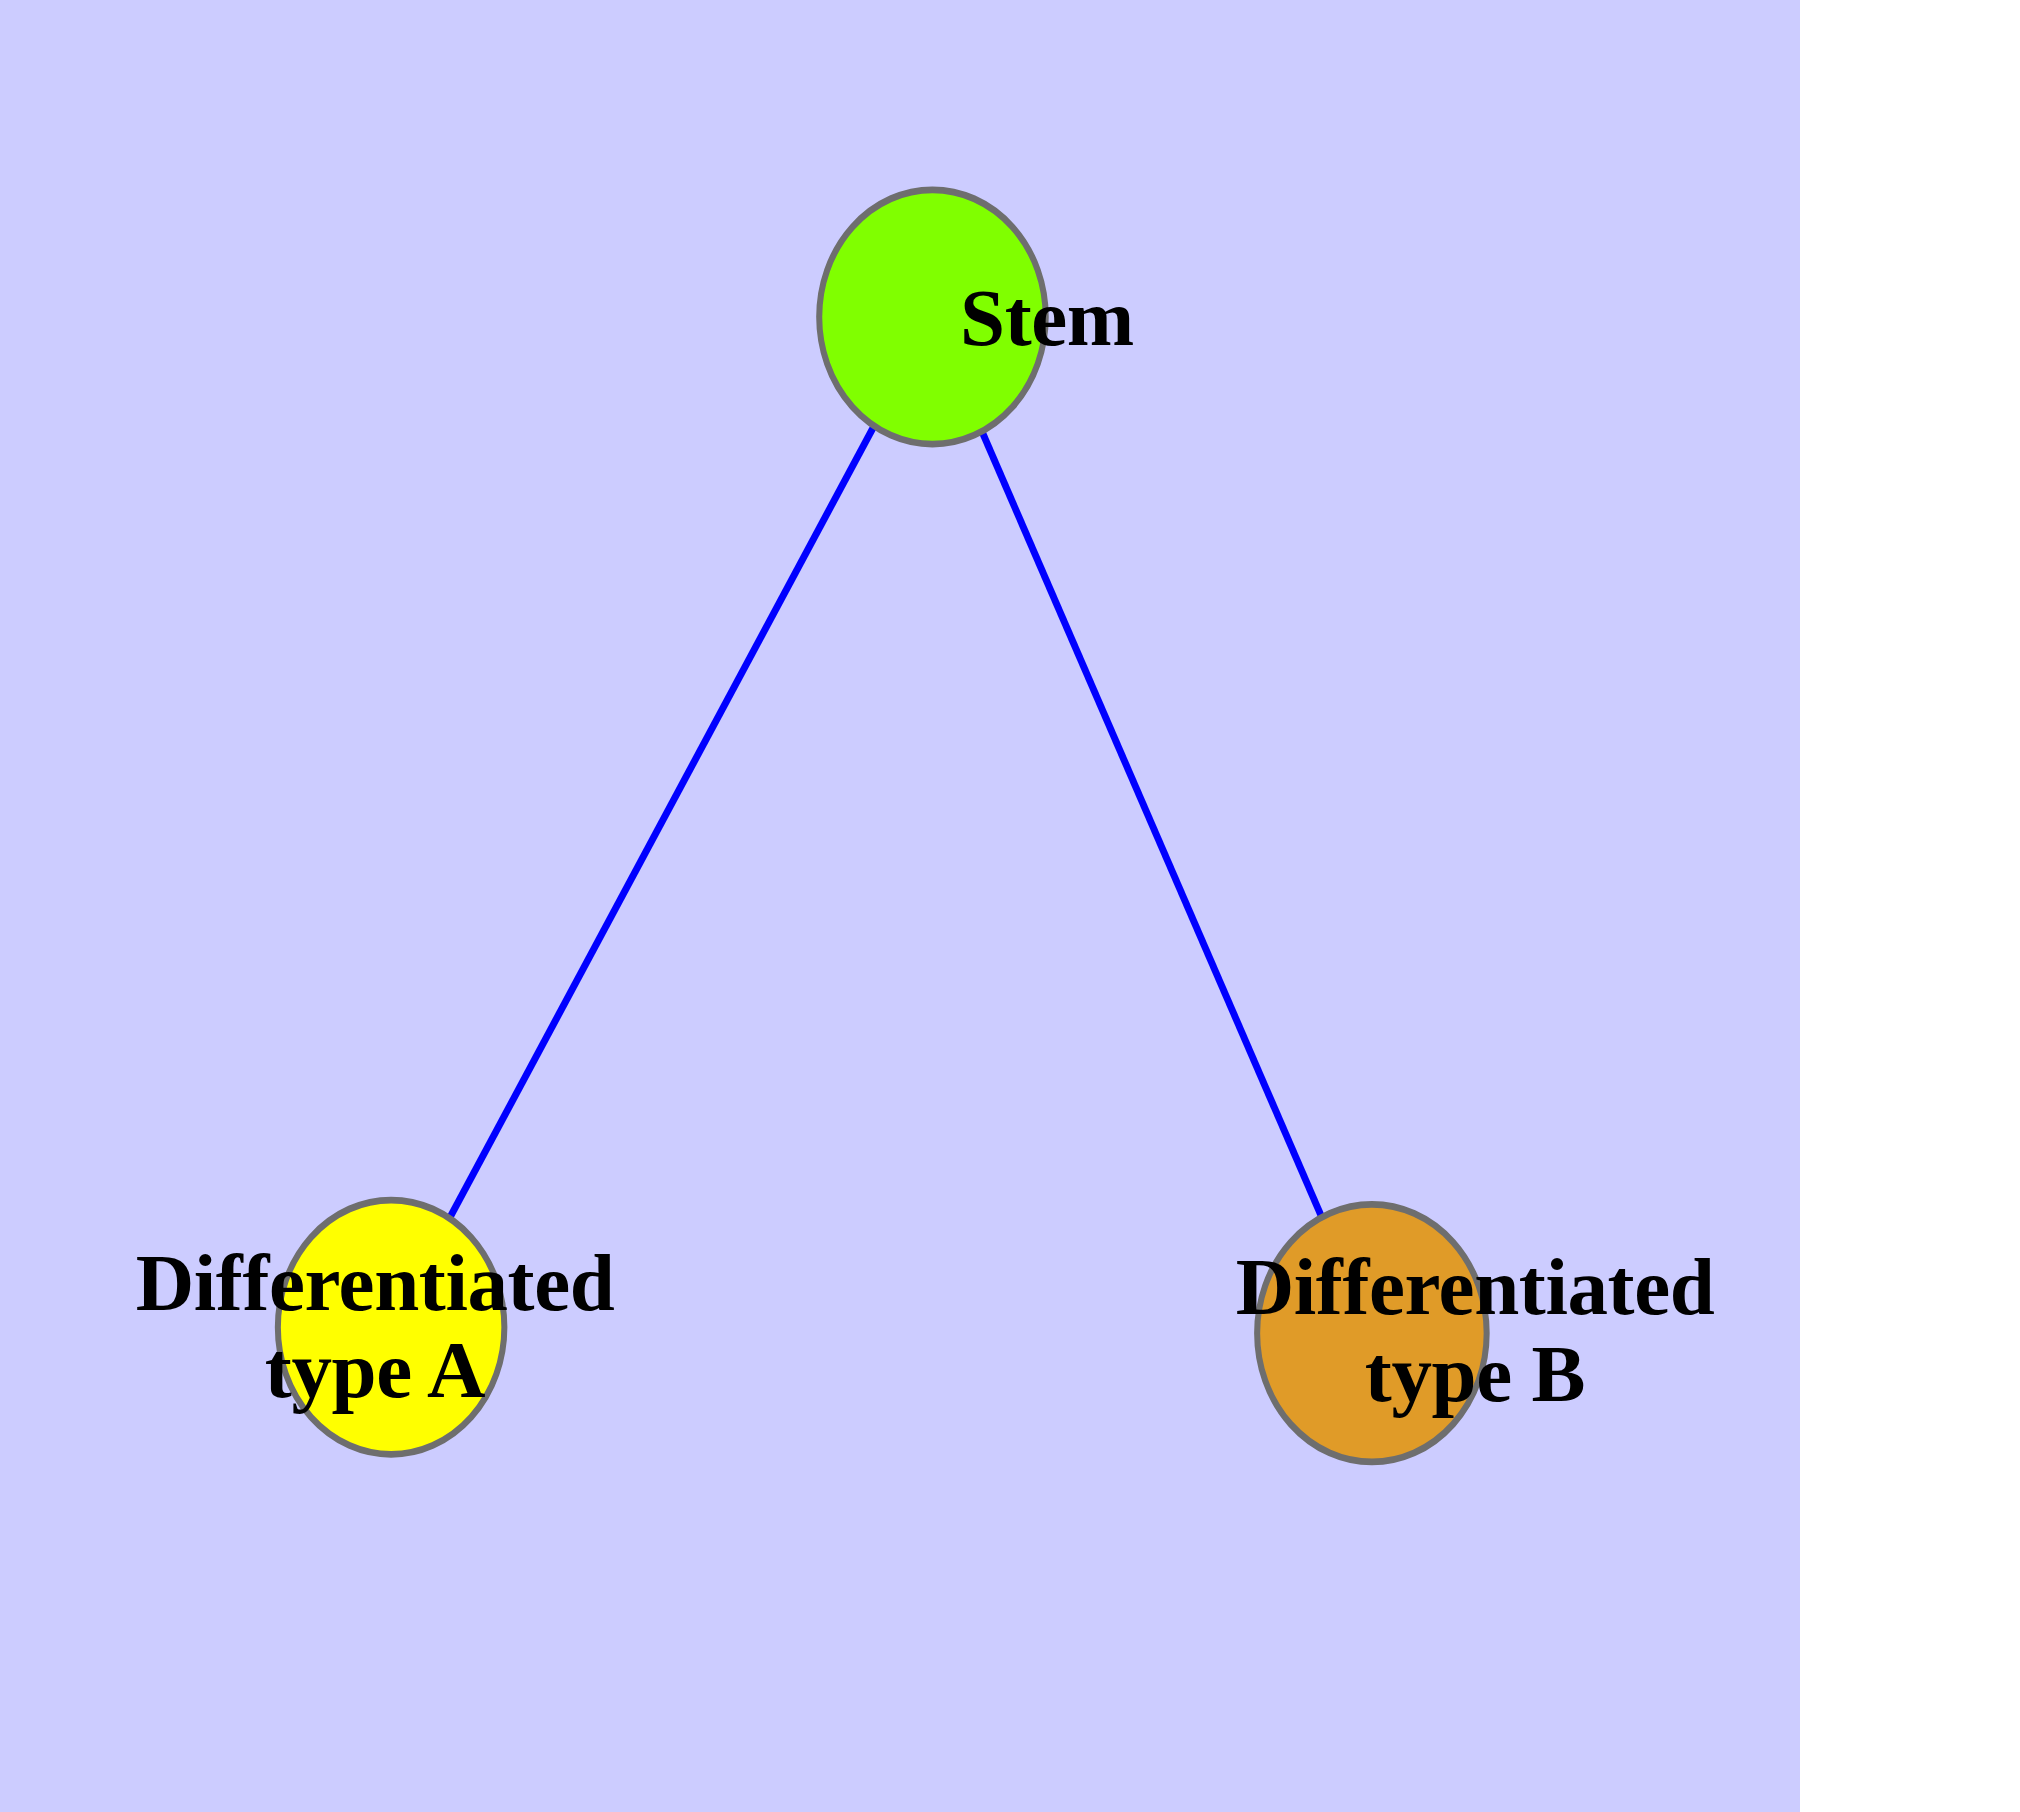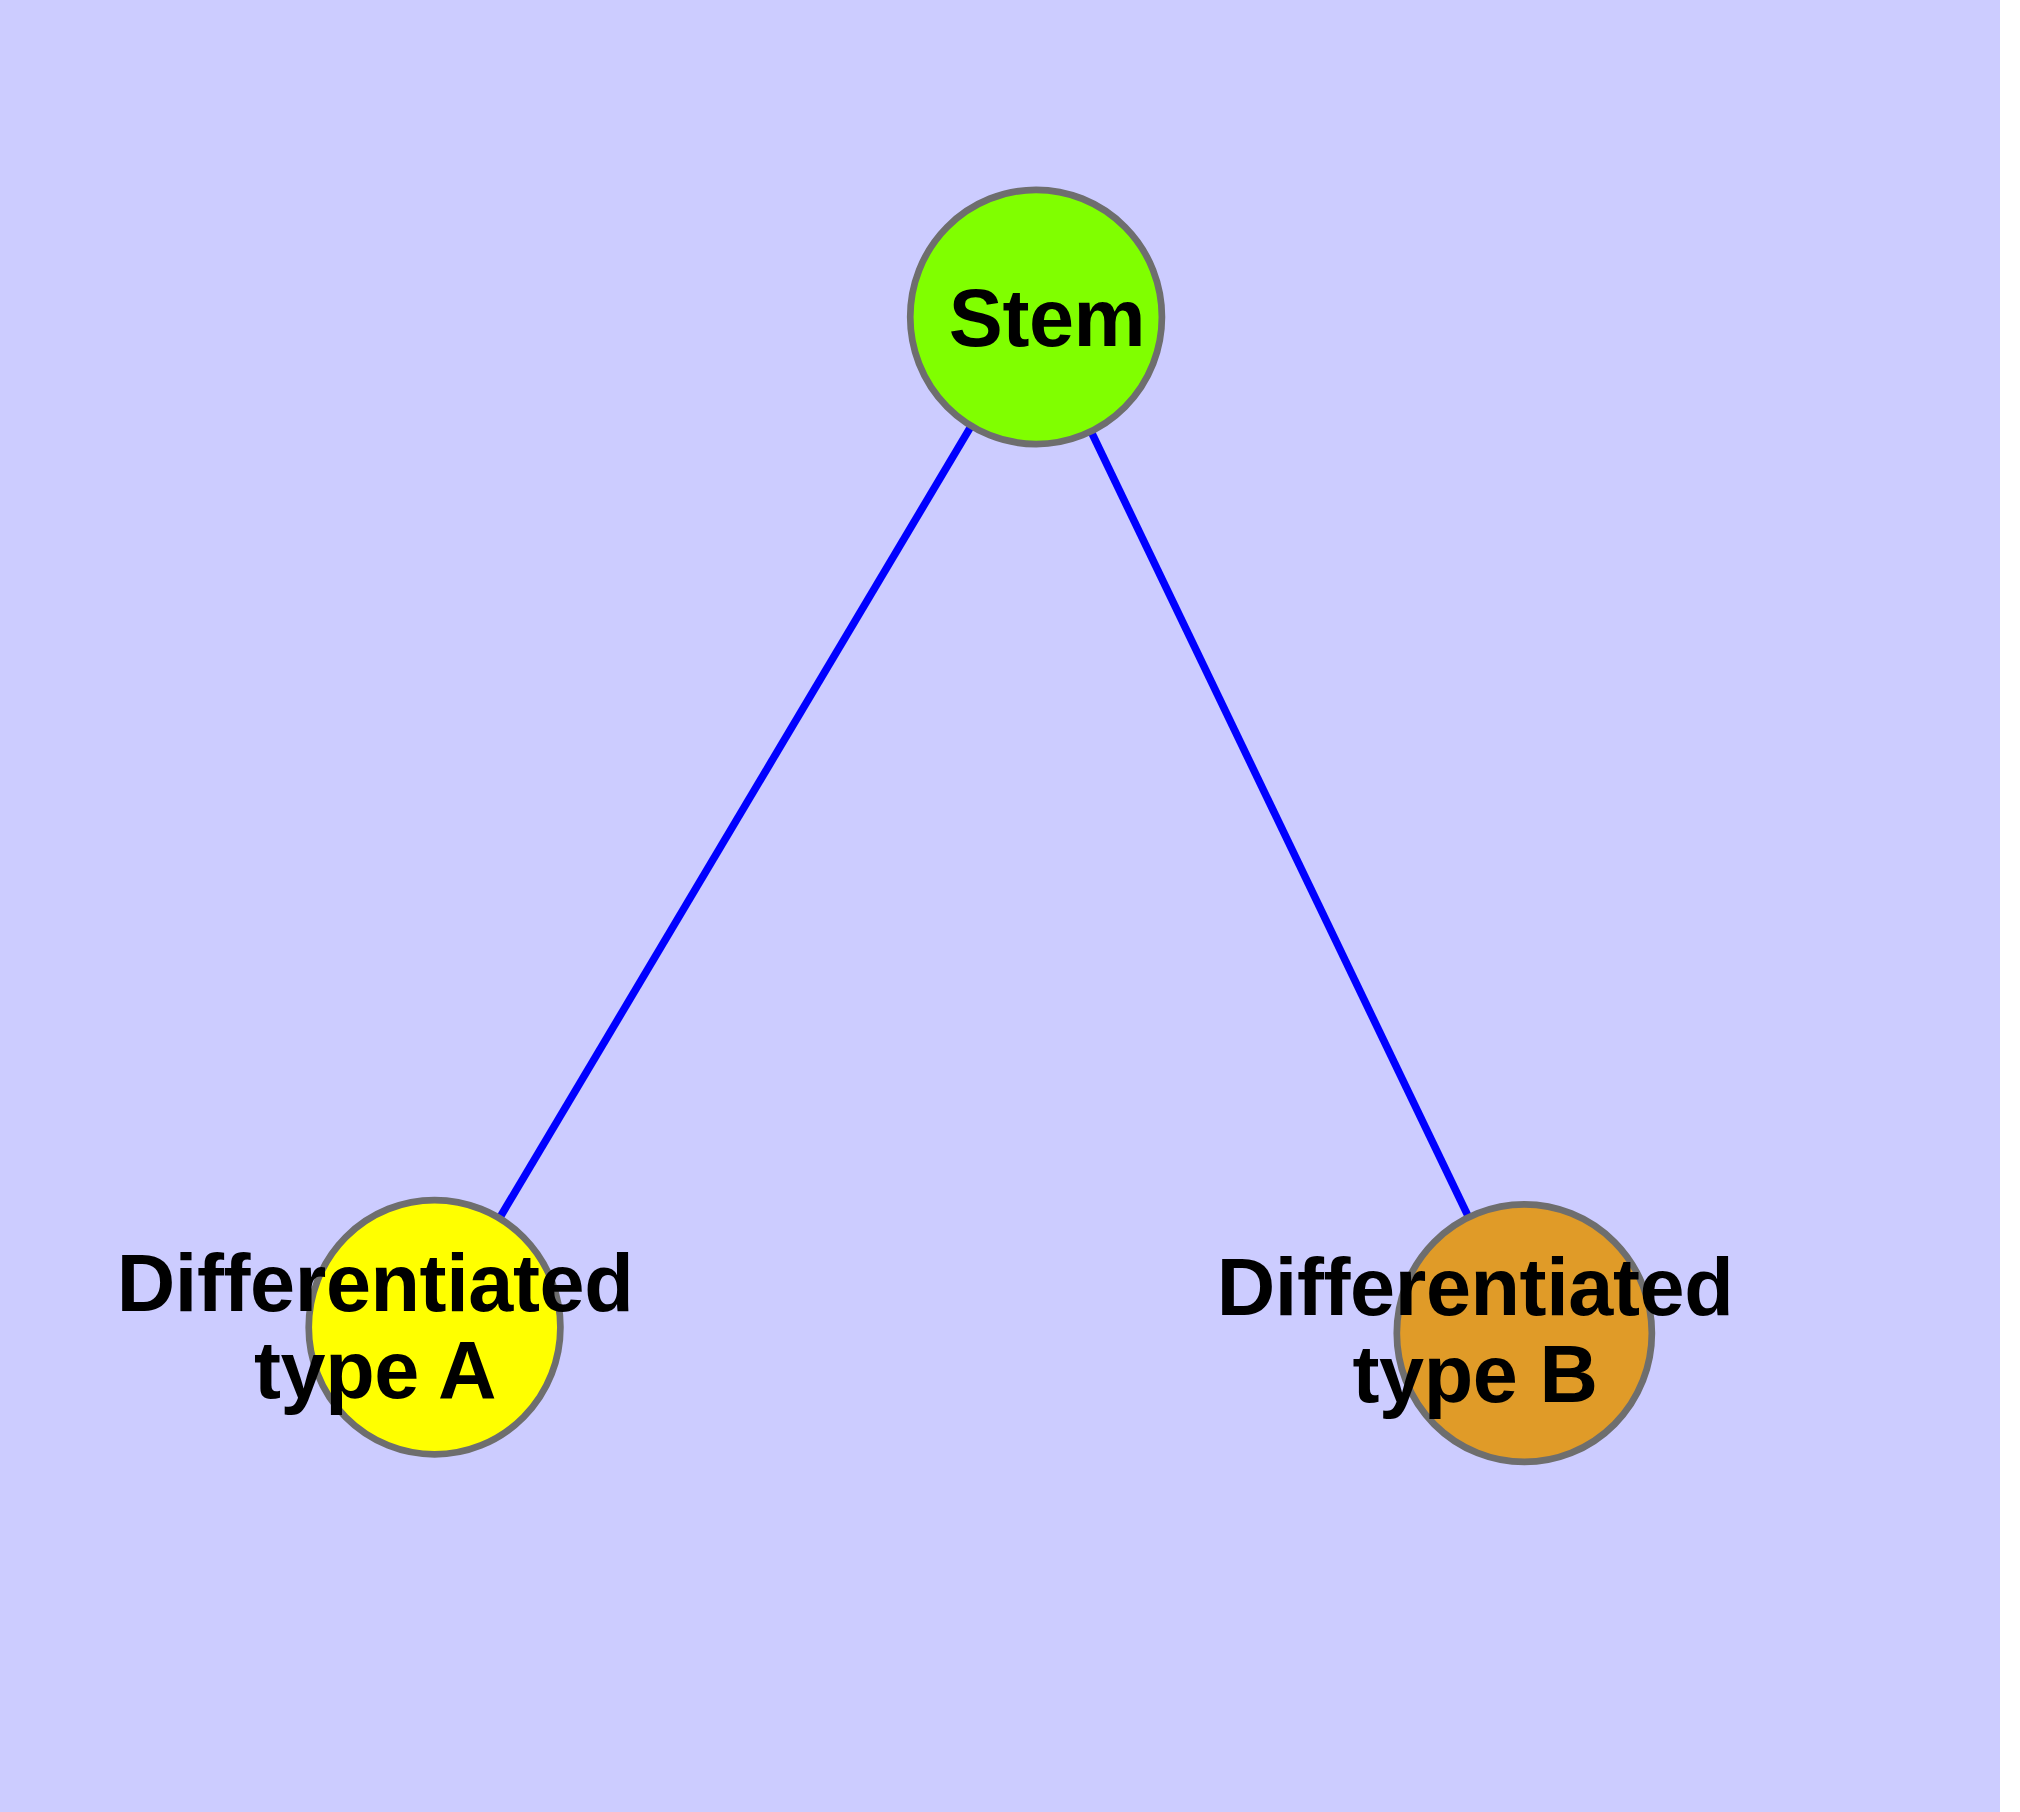--- a/index.html
+++ b/index.html
@@ -40,21 +40,21 @@
     letter-spacing: -0.4px;
     text-align: center;
     white-space: pre-line;
     pointer-events: none;
     transform: translate(-50%, -50%);
   }
 </style>
 </head>
 <body>
 
-<div id="stage" style="width: 2000px; height: 1812px;">
+<div id="stage" style="width: 1800px; height: 1812px; font-family: Liberation Serif, serif;">
 
   <svg id="graph-canvas" viewBox="0 0 2384 2138" preserveAspectRatio="none" xmlns="http://www.w3.org/2000/svg">
 
     <rect id="bg-rect" x="0" y="0" width="2384" height="2138" fill="#CCCCFF"></rect>
 
     <g id="edges-layer">
         <line class="edge-line" x1="1235" y1="374" x2="518" y2="1566" stroke="#0000FF" stroke-width="9"></line>
         <line class="edge-line" x1="1235" y1="374" x2="1817" y2="1573" stroke="#0000FF" stroke-width="9"></line>
       </g>
     <g id="nodes-layer">

